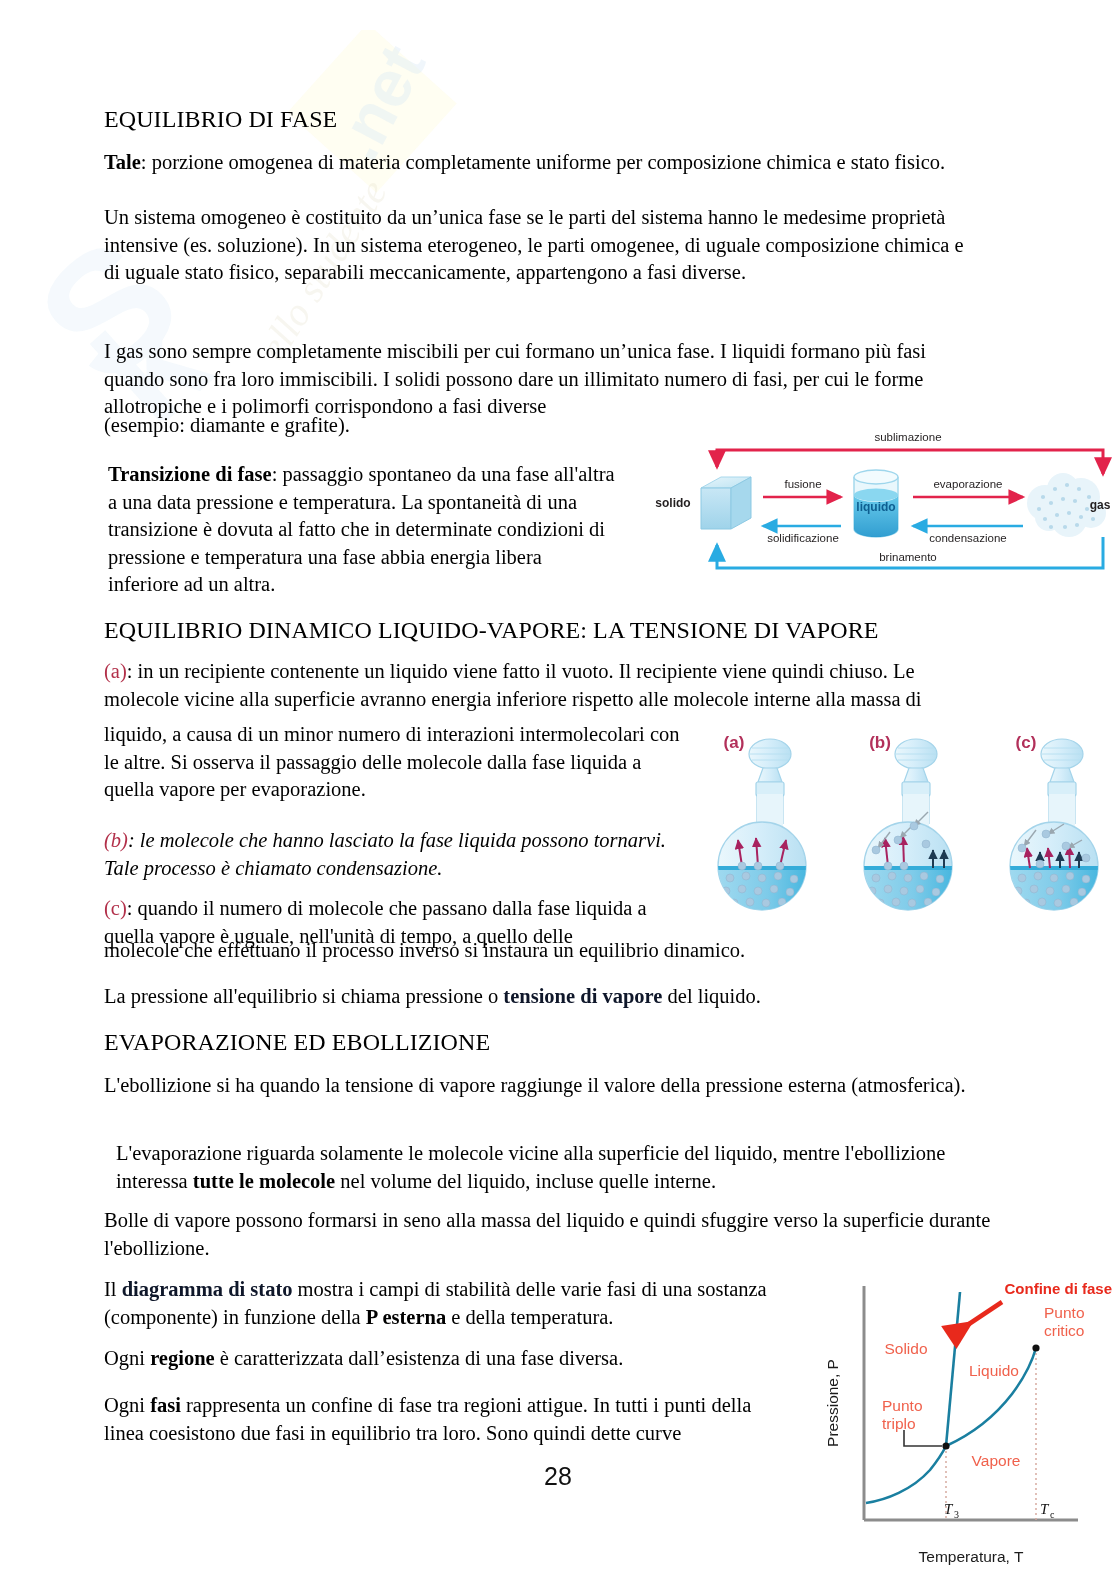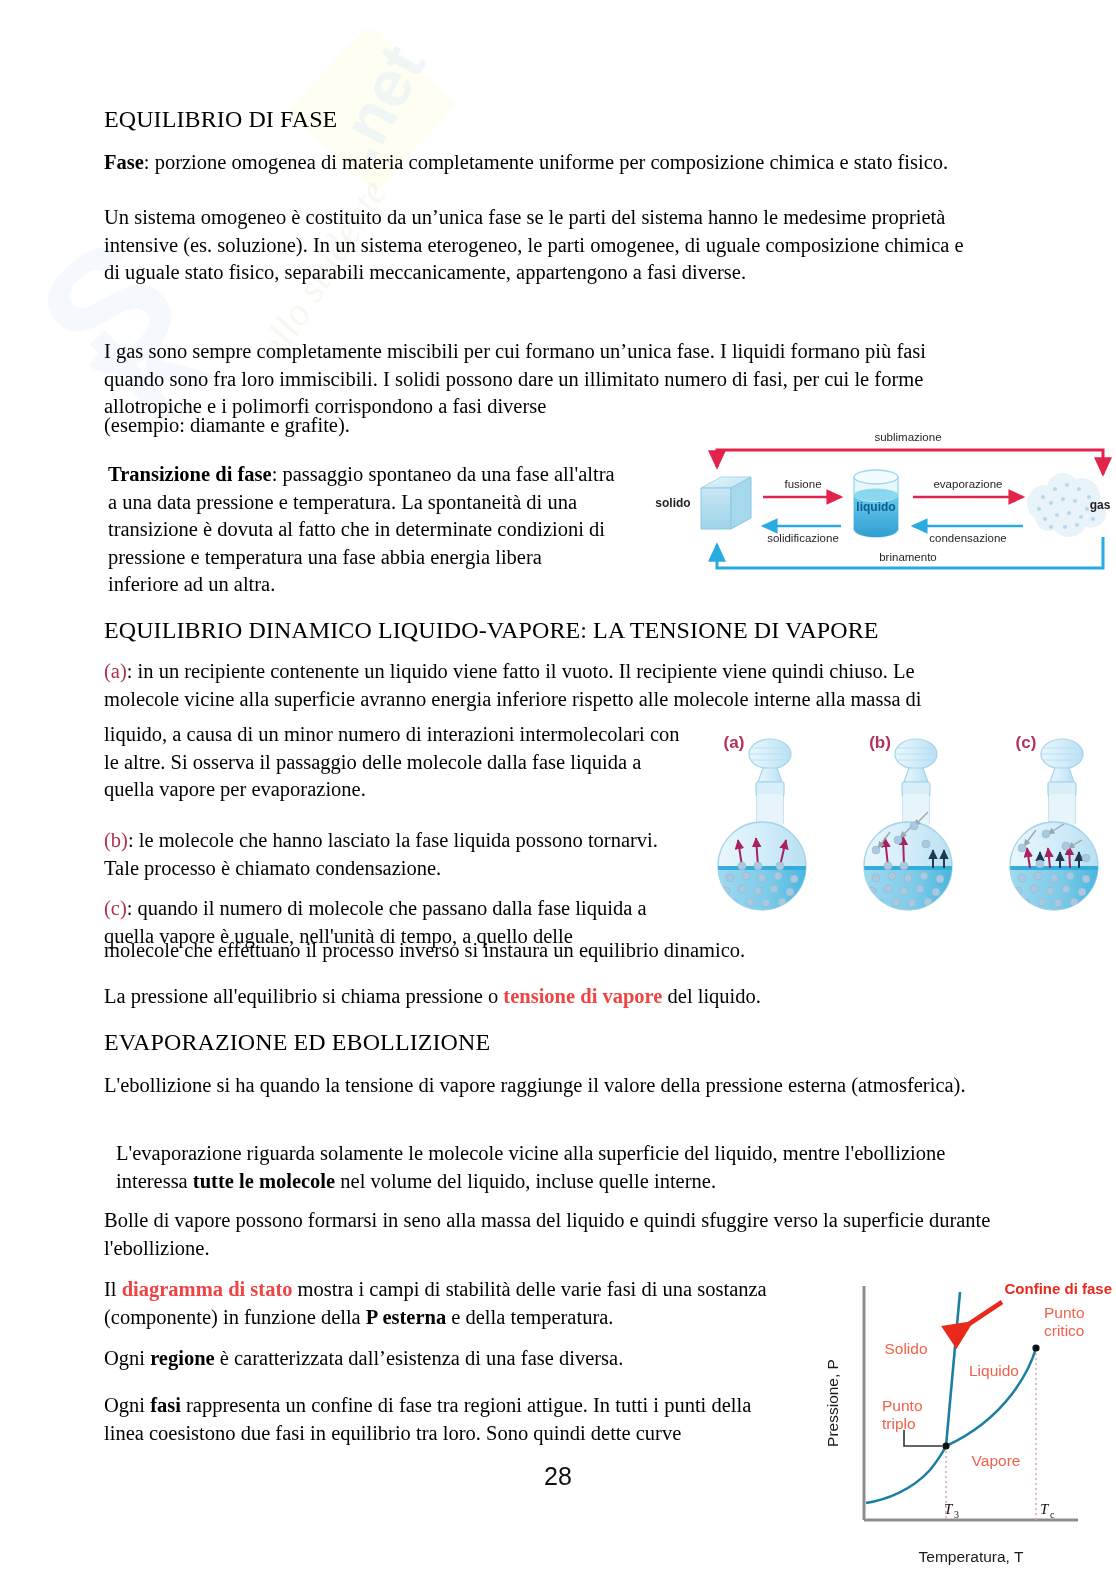--- a/index.html
+++ b/index.html
@@ -48,21 +48,21 @@
     line-height: 1.25;
     white-space: nowrap;
   }
   .para {
     font-size: 20.5px;
     line-height: 1.345;
     text-align: left;
   }
   .b { font-weight: bold; }
   .red { color: #b2304a; }
-  .blue { color: #ef4444; font-weight: bold; }
+  .blue { color: #0f172a; font-weight: bold; }
 
   
   #pageno {
     position: absolute;
     left: 0; right: 0;
     top: 1462px;
     text-align: center;
     font-family: "Liberation Sans", "DejaVu Sans", sans-serif;
     font-size: 25px;
     color: #111;
@@ -97,42 +97,42 @@
         <text x="200" y="300" font-size="40" transform="rotate(-58 250 280)">ello studente</text>
       </g>
     </svg>
   </div>
 
   <div id="content">
 
     <div class="blk h-sec" style="left:104px; top:104px;">EQUILIBRIO DI FASE</div>
 
     <div class="blk para" style="left:104px; top:149px; width:880px;">
-      <span class="b">Fase</span><span>: porzione omogenea di materia completamente uniforme per composizione chimica e stato fisico.</span>
+      <span class="b">Tale</span><span>: porzione omogenea di materia completamente uniforme per composizione chimica e stato fisico.</span>
     </div>
 
     <div class="blk para" style="left:104px; top:204px; width:880px;">Un sistema omogeneo è costituito da un’unica fase se le parti del sistema hanno le medesime proprietà intensive (es. soluzione). In un sistema eterogeneo, le parti omogenee, di uguale composizione chimica e di uguale stato fisico, separabili meccanicamente, appartengono a fasi diverse.</div>
 
     <div class="blk para" style="left:104px; top:338px; width:886px;">I gas sono sempre completamente miscibili per cui formano un’unica fase. I liquidi formano più fasi quando sono fra loro immiscibili. I solidi possono dare un illimitato numero di fasi, per cui le forme allotropiche e i polimorfi corrispondono a fasi diverse</div>
 
     <div class="blk para" style="left:104px; top:412px;">(esempio: diamante e grafite).</div>
 
     <div class="blk para" style="left:108px; top:461px; width:508px;">
       <span class="b">Transizione di fase</span><span>: passaggio spontaneo da una fase all'altra a una data pressione e temperatura. La spontaneità di una transizione è dovuta al fatto che in determinate condizioni di pressione e temperatura una fase abbia energia libera inferiore ad un altra.</span>
     </div>
 
     <div class="blk para" style="left:104px; top:658px; width:886px;">
       <span class="red">(a)</span><span>: in un recipiente contenente un liquido viene fatto il vuoto. Il recipiente viene quindi chiuso. Le molecole vicine alla superficie avranno energia inferiore rispetto alle molecole interne alla massa di</span>
     </div>
 
     <div class="blk h-sec" style="left:104px; top:615px;">EQUILIBRIO DINAMICO LIQUIDO-VAPORE: LA TENSIONE DI VAPORE</div>
 
     <div class="blk para" style="left:104px; top:713px; width:578px;margin-top:8px;">liquido, a causa di un minor numero di interazioni intermolecolari con le altre. Si osserva il passaggio delle molecole dalla fase liquida a quella vapore per evaporazione.</div>
 
-    <div class="blk para" style="left:104px; top:827px; width:578px;">
+    <div class="blk para" style="left:104px; top:827px; width:578px;font-style:italic;">
       <span class="red">(b)</span><span>: le molecole che hanno lasciato la fase liquida possono tornarvi. Tale processo è chiamato condensazione.</span>
     </div>
 
     <div class="blk para" style="left:104px; top:895px; width:578px;">
       <span class="red">(c)</span><span>: quando il numero di molecole che passano dalla fase liquida a quella vapore è uguale, nell'unità di tempo, a quello delle</span>
     </div>
 
     <div class="blk para" style="left:104px; top:937px; width:886px;">molecole che effettuano il processo inverso si instaura un equilibrio dinamico.</div>
 
     <div class="blk para" style="left:104px; top:983px; width:886px;">

